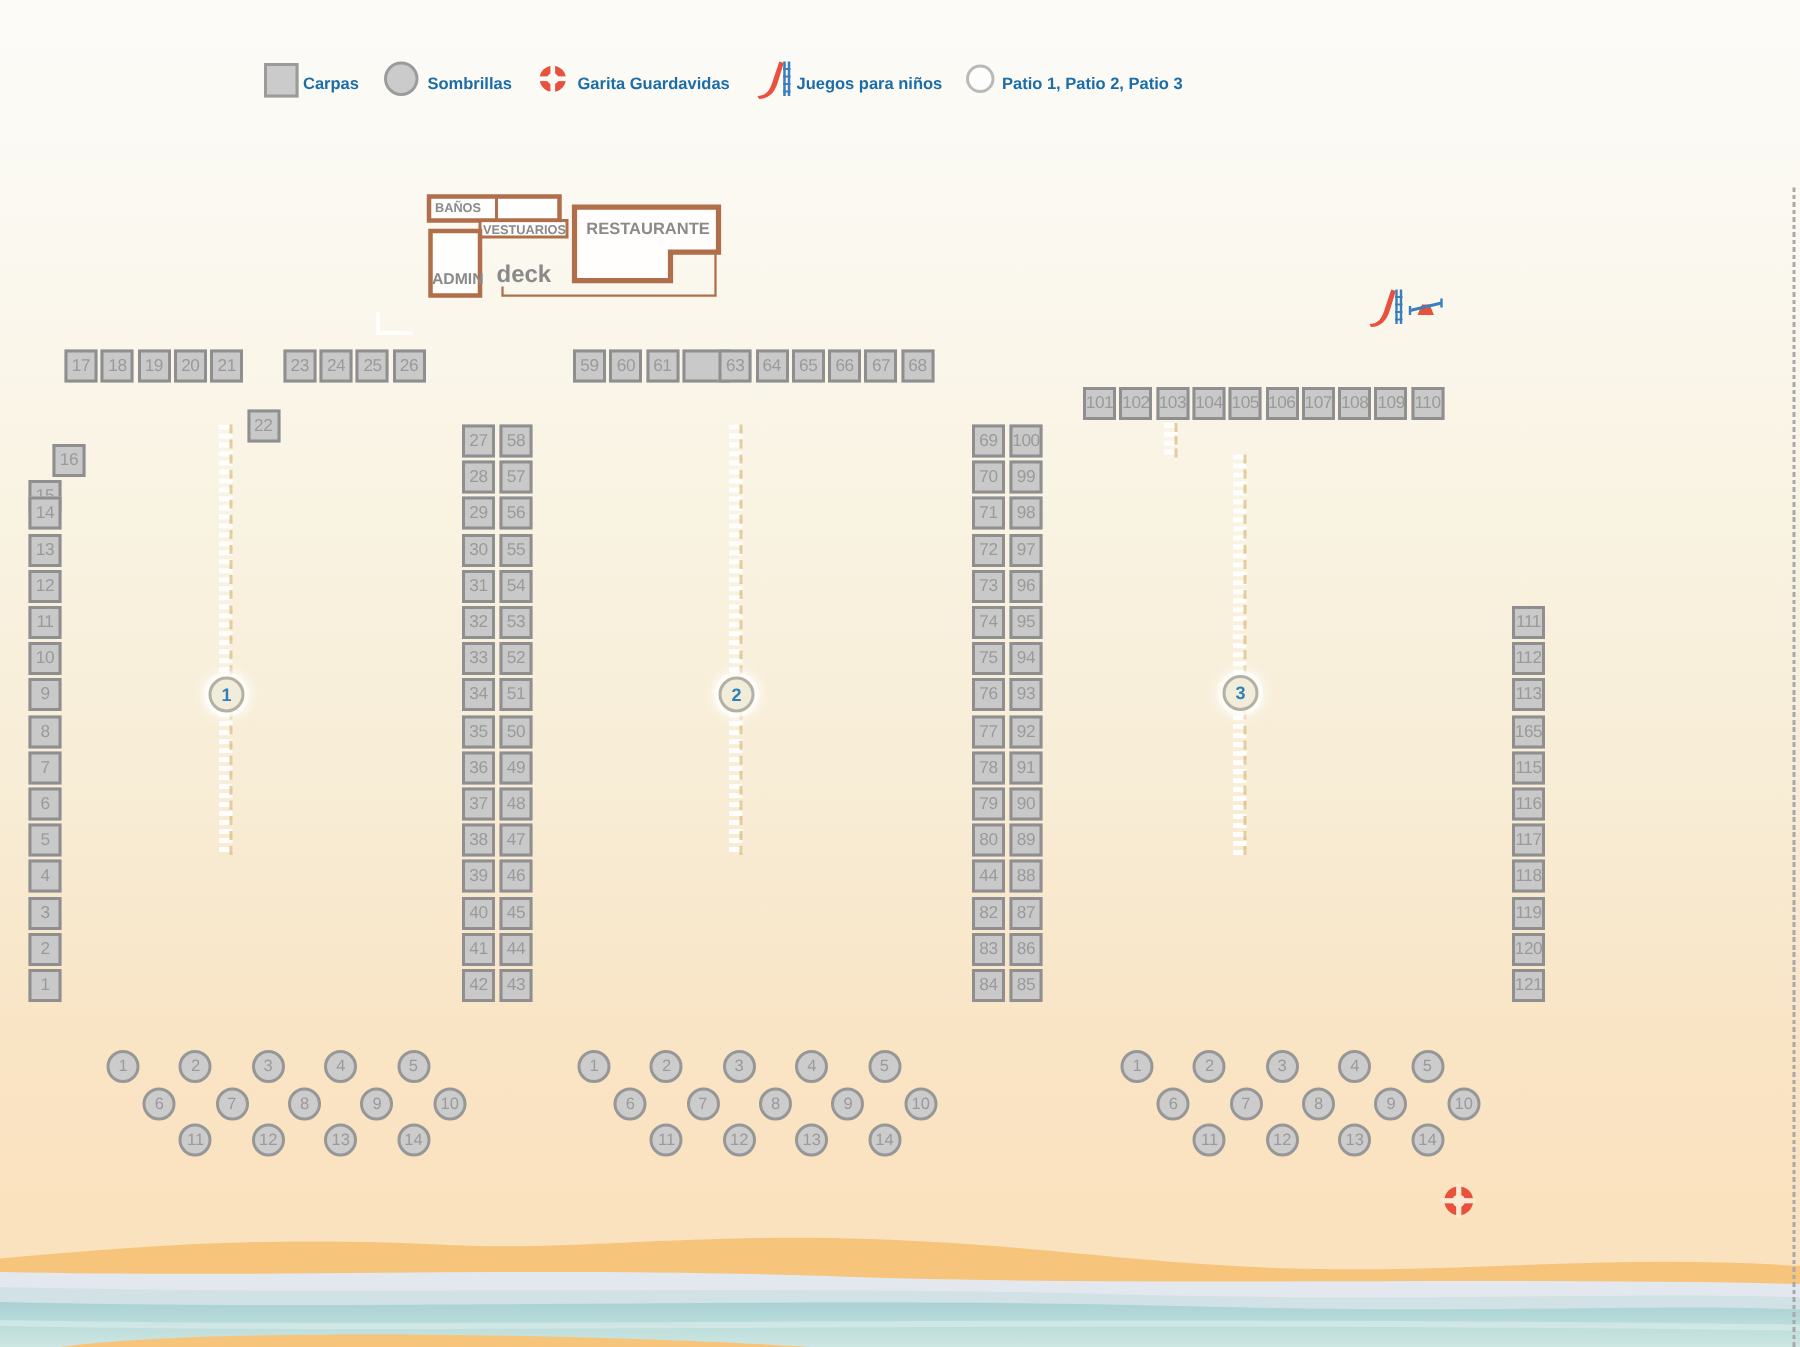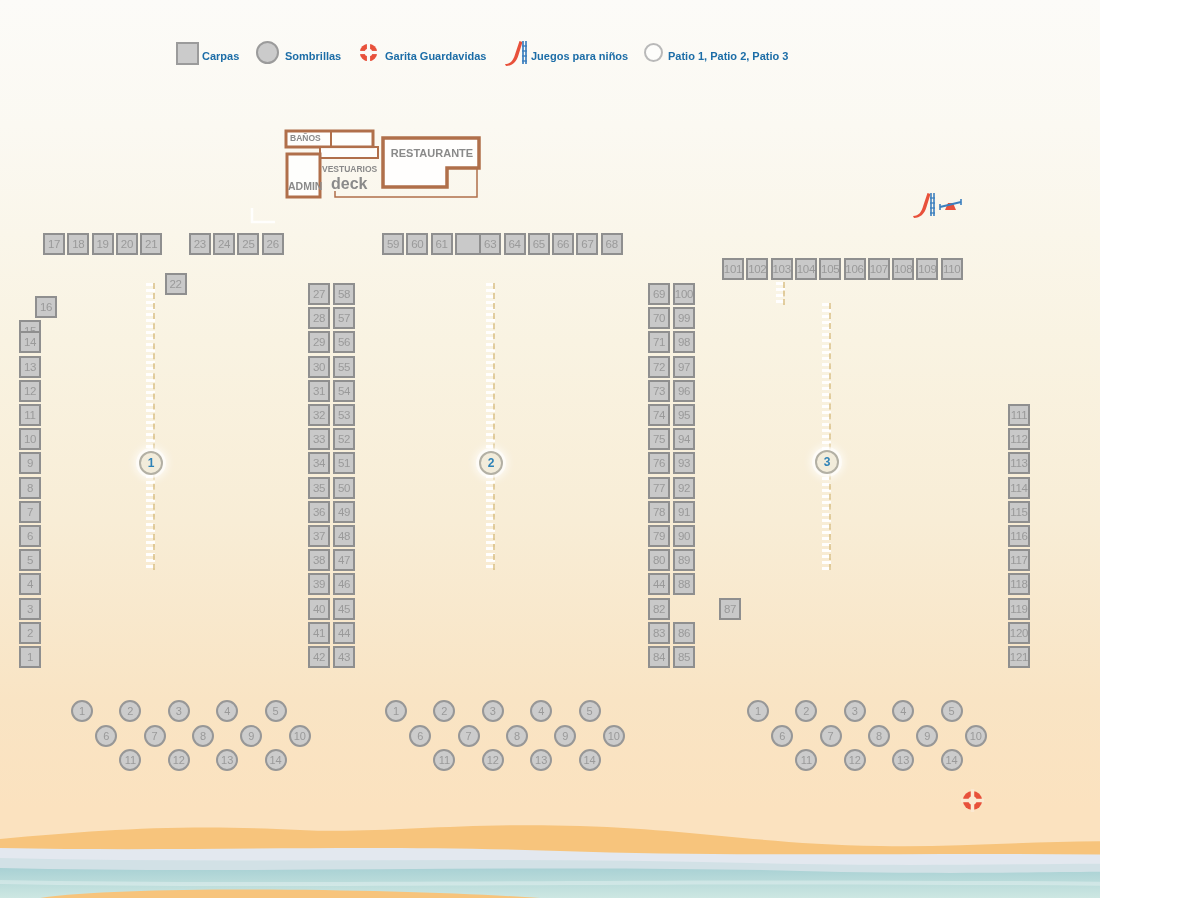--- a/index.html
+++ b/index.html
@@ -1,17 +1,17 @@
 <!DOCTYPE html>
 <html><head>
 <meta charset="utf-8">
 <style>
   html,body{margin:0;padding:0;background:#fff;}
   #stage{
-    position:relative;width:1100px;height:898px;overflow:hidden;
+    position:relative;width:1200px;height:898px;overflow:hidden;
     font-family:"Liberation Sans",sans-serif;
     background:linear-gradient(180deg,#fcfbf8 0%,#fbf9f2 14%,#f9f3e2 38%,#f8edd6 58%,#f9e4c4 78%,#fbe2bf 90%,#fbe2bf 100%);
   }
   
   .legend-label{position:absolute;font-size:11px;font-weight:bold;color:#1c6da7;white-space:nowrap;line-height:20px;}
   .legend-square{position:absolute;width:19px;height:19px;background:#cbcbcb;border:2px solid #9b9b9b;}
   .legend-circle{position:absolute;width:19px;height:19px;background:#cbcbcb;border:2px solid #9b9b9b;border-radius:50%;}
   .legend-patio-circle{position:absolute;width:15px;height:15px;background:#fdfdfb;border:2px solid #b9b9b9;border-radius:50%;}
   
   .bldg-label{position:absolute;color:#8a8a8a;font-weight:bold;white-space:nowrap;}
@@ -72,21 +72,21 @@
 
     <rect x="47" y="34" width="33" height="43" fill="rgba(255,255,255,0.8)" stroke="#b06f4a" stroke-width="3"></rect>
 
     <polygon points="143,18 239,18 239,48 207,48 207,67 143,67" fill="rgba(255,255,255,0.85)" stroke="#b06f4a" stroke-width="3.5"></polygon>
 
     <polyline points="95,71 95,77 237,77 237,48" fill="none" stroke="#b06f4a" stroke-width="1.5"></polyline>
 
     <polyline points="12,88 12,102 35,102" fill="none" stroke="rgba(255,255,255,0.9)" stroke-width="2.5"></polyline>
   </svg>
   <div class="bldg-label" style="left:290px;top:133px;font-size:8.5px;">BAÑOS</div>
-  <div class="bldg-label" style="left:322px;top:164px;font-size:8.5px;">VESTUARIOS</div>
+  <div class="bldg-label" style="left:322px;top:148px;font-size:8.5px;">VESTUARIOS</div>
   <div class="bldg-label" style="left:389px;top:147px;width:86px;text-align:center;font-size:11px;">RESTAURANTE</div>
   <div class="bldg-label" style="left:288px;top:180px;width:32px;text-align:center;font-size:10.5px;">ADMIN</div>
   <div class="bldg-label" style="left:331px;top:175px;font-size:16px;">deck</div>
 
   <svg class="icon-abs" style="left:912px;top:190px;" width="52" height="30" viewBox="0 0 52 30">
     <path d="M1,26 C7,26 9.5,22 11.5,15 L15.5,3 L18.5,4 L14.5,17 C12.5,24 8,28 2,28 Z" fill="#e8513b"></path>
     <line x1="19" y1="3" x2="19" y2="26" stroke="#3c7fbf" stroke-width="1.6"></line>
     <line x1="22" y1="3" x2="22" y2="26" stroke="#3c7fbf" stroke-width="1.6"></line>
     <line x1="18" y1="8" x2="23" y2="8" stroke="#3c7fbf" stroke-width="1.3"></line>
     <line x1="18" y1="13" x2="23" y2="13" stroke="#3c7fbf" stroke-width="1.3"></line>
@@ -194,37 +194,37 @@
       <div class="carpa" style="left: 673px; top: 355.6px;">97</div>
       <div class="carpa" style="left: 673px; top: 379.8px;">96</div>
       <div class="carpa" style="left: 673px; top: 404px;">95</div>
       <div class="carpa" style="left: 673px; top: 428.2px;">94</div>
       <div class="carpa" style="left: 673px; top: 452.4px;">93</div>
       <div class="carpa" style="left: 673px; top: 476.6px;">92</div>
       <div class="carpa" style="left: 673px; top: 500.8px;">91</div>
       <div class="carpa" style="left: 673px; top: 525px;">90</div>
       <div class="carpa" style="left: 673px; top: 549.2px;">89</div>
       <div class="carpa" style="left: 673px; top: 573.4px;">88</div>
-      <div class="carpa" style="left: 673px; top: 597.6px; margin-left: 46px;">87</div>
+      <div class="carpa" style="left: 673px; top: 597.6px;">87</div>
       <div class="carpa" style="left: 673px; top: 621.8px;">86</div>
       <div class="carpa" style="left: 673px; top: 646px;">85</div>
       <div class="carpa" style="left: 722px; top: 258px;">101</div>
       <div class="carpa" style="left: 746.3px; top: 258px;">102</div>
       <div class="carpa" style="left: 770.6px; top: 258px;">103</div>
       <div class="carpa" style="left: 794.9px; top: 258px;">104</div>
       <div class="carpa" style="left: 819.2px; top: 258px;">105</div>
       <div class="carpa" style="left: 843.5px; top: 258px;">106</div>
       <div class="carpa" style="left: 867.8px; top: 258px;">107</div>
       <div class="carpa" style="left: 892.1px; top: 258px;">108</div>
       <div class="carpa" style="left: 916.4px; top: 258px;">109</div>
       <div class="carpa" style="left: 940.7px; top: 258px;">110</div>
       <div class="carpa" style="left: 1008px; top: 404px;">111</div>
       <div class="carpa" style="left: 1008px; top: 428.2px;">112</div>
       <div class="carpa" style="left: 1008px; top: 452.4px;">113</div>
-      <div class="carpa" style="left: 1008px; top: 476.6px;">114</div>
+      <div class="carpa" style="left: 1008px; top: 476.6px;">165</div>
       <div class="carpa" style="left: 1008px; top: 500.8px;">115</div>
       <div class="carpa" style="left: 1008px; top: 525px;">116</div>
       <div class="carpa" style="left: 1008px; top: 549.2px;">117</div>
       <div class="carpa" style="left: 1008px; top: 573.4px;">118</div>
       <div class="carpa" style="left: 1008px; top: 597.6px;">119</div>
       <div class="carpa" style="left: 1008px; top: 621.8px;">120</div>
       <div class="carpa" style="left: 1008px; top: 646px;">121</div>
     </div>
   <div id="patios-layer">
       <div class="patio" style="left: 139px; top: 451px;">1</div>

